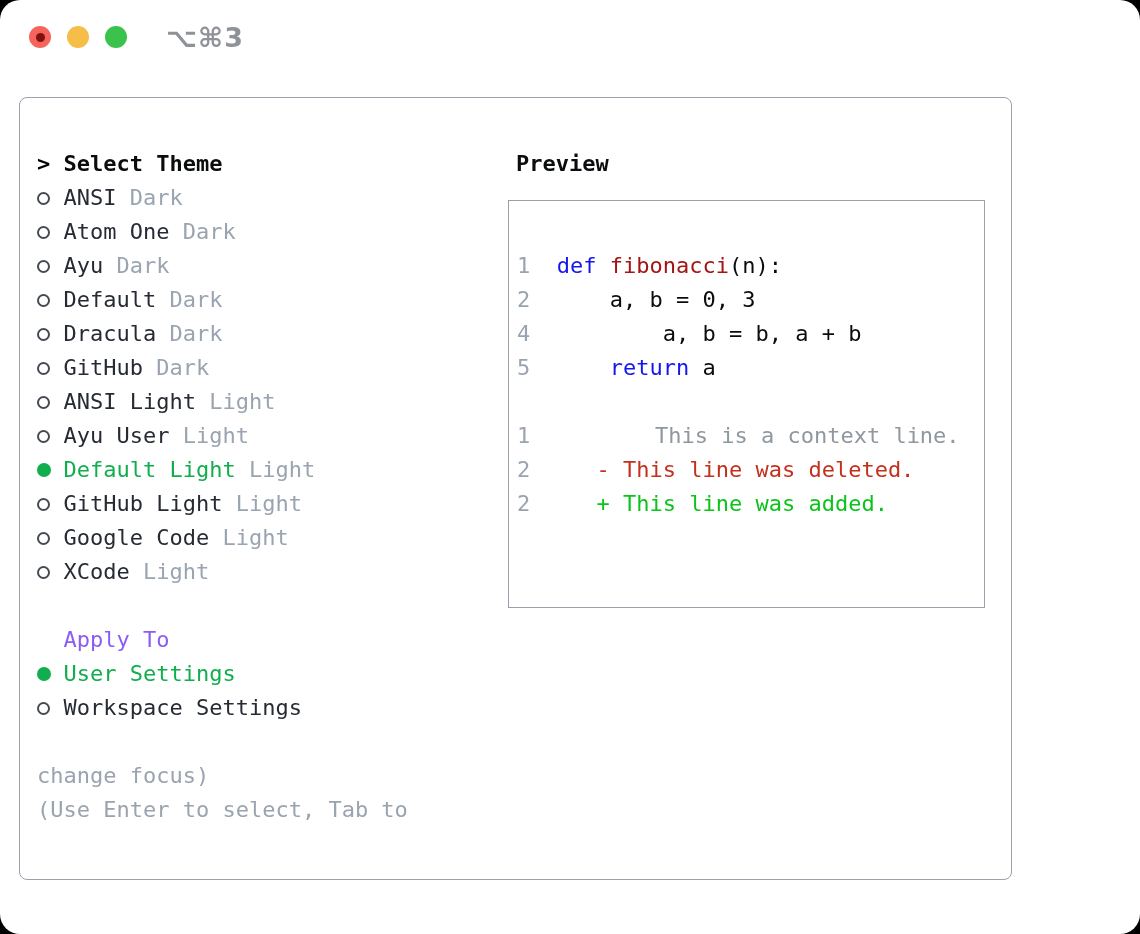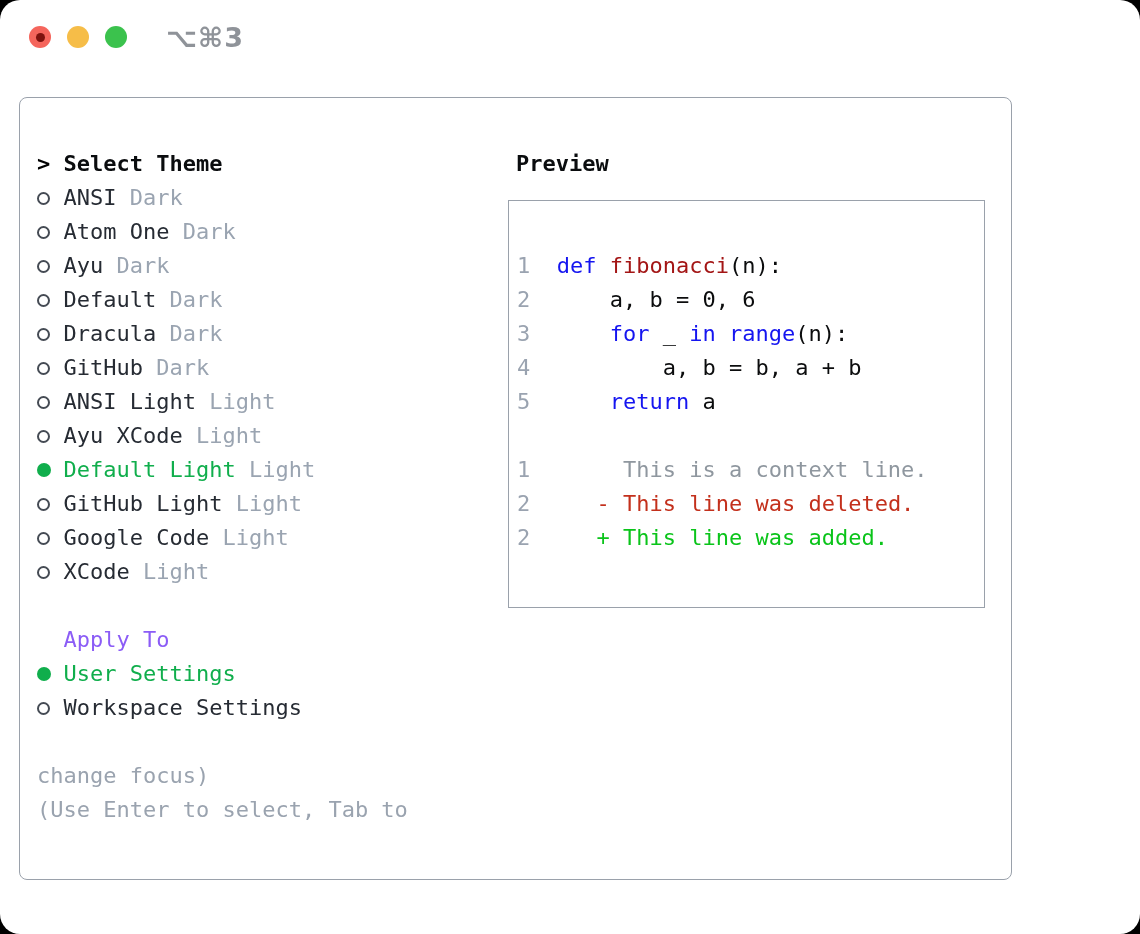--- a/index.html
+++ b/index.html
@@ -57,21 +57,21 @@
     position:absolute;left:488px;top:102px;width:477px;height:408px;
     border:1.5px solid var(--border);box-sizing:border-box;background:#fff;
     padding:48px 0 0 8px;overflow:hidden;
   }
   .pline{height:34px;line-height:34px;font-size:22px;white-space:pre;}
   .spacer{height:34px;}
   .seg-num{color:var(--num);}
   .seg-kw{color:var(--kw);}
   .seg-fn{color:var(--fn);}
   .seg-code{color:var(--code);}
-  .seg-ctx{color:var(--ctx);}
+  .seg-ctx{color:var(--ctx);margin-left:32px;}
   .seg-del{color:var(--del);}
   .seg-add{color:var(--add);margin-top:36px;}
 </style>
 </head>
 <body>
 
 <div class="screen">
 
   <div class="traffic">
     <div class="tl red">
@@ -91,21 +91,21 @@
       </div>
 
       <div id="theme-list">
           <div class="row"><span class="marker"><span class="dot-open"></span></span><span class="item-name">ANSI</span><span class="item-variant"> Dark</span></div>
           <div class="row"><span class="marker"><span class="dot-open"></span></span><span class="item-name">Atom One</span><span class="item-variant"> Dark</span></div>
           <div class="row"><span class="marker"><span class="dot-open"></span></span><span class="item-name">Ayu</span><span class="item-variant"> Dark</span></div>
           <div class="row"><span class="marker"><span class="dot-open"></span></span><span class="item-name">Default</span><span class="item-variant"> Dark</span></div>
           <div class="row"><span class="marker"><span class="dot-open"></span></span><span class="item-name">Dracula</span><span class="item-variant"> Dark</span></div>
           <div class="row"><span class="marker"><span class="dot-open"></span></span><span class="item-name">GitHub</span><span class="item-variant"> Dark</span></div>
           <div class="row"><span class="marker"><span class="dot-open"></span></span><span class="item-name">ANSI Light</span><span class="item-variant"> Light</span></div>
-          <div class="row"><span class="marker"><span class="dot-open"></span></span><span class="item-name">Ayu XCode</span><span class="item-variant"> Light</span></div>
+          <div class="row"><span class="marker"><span class="dot-open"></span></span><span class="item-name">Ayu User</span><span class="item-variant"> Light</span></div>
           <div class="row"><span class="marker"><span class="dot-filled"></span></span><span class="item-name sel">Default Light</span><span class="item-variant"> Light</span></div>
           <div class="row"><span class="marker"><span class="dot-open"></span></span><span class="item-name">GitHub Light</span><span class="item-variant"> Light</span></div>
           <div class="row"><span class="marker"><span class="dot-open"></span></span><span class="item-name">Google Code</span><span class="item-variant"> Light</span></div>
           <div class="row"><span class="marker"><span class="dot-open"></span></span><span class="item-name">XCode</span><span class="item-variant"> Light</span></div>
         </div>
 
       <div class="apply-section">
         <div class="row">
           <span class="marker"></span>
           <span class="apply-title">Apply To</span>
@@ -120,22 +120,21 @@
         <div class="row">change focus)</div>
         <div class="row">(Use Enter to select, Tab to</div>
       </div>
     </div>
 
     <div class="preview-title">Preview</div>
 
     <div class="preview-box">
       <div id="code-lines">
           <div class="pline"><span class="seg-num">1</span><span class="seg-code">  </span><span class="seg-kw">def</span><span class="seg-code"> </span><span class="seg-fn">fibonacci</span><span class="seg-code">(n):</span></div>
-          <div class="pline"><span class="seg-num">2</span><span class="seg-code">      </span><span class="seg-code">a, b = 0, 6</span></div>
-          <div class="pline"><span class="seg-num">3</span><span class="seg-code">      </span><span class="seg-kw">for</span><span class="seg-code"> _ </span><span class="seg-kw">in</span><span class="seg-code"> </span><span class="seg-kw">range</span><span class="seg-code">(n):</span></div>
+          <div class="pline"><span class="seg-num">2</span><span class="seg-code">      </span><span class="seg-code">a, b = 0, 3</span></div>
           <div class="pline"><span class="seg-num">4</span><span class="seg-code">          </span><span class="seg-code">a, b = b, a + b</span></div>
           <div class="pline"><span class="seg-num">5</span><span class="seg-code">      </span><span class="seg-kw">return</span><span class="seg-code"> a</span></div>
         </div>
       <div class="spacer"></div>
       <div id="diff-lines">
           <div class="pline"><span class="seg-num">1</span><span class="seg-code">       </span><span class="seg-ctx">This is a context line.</span></div>
           <div class="pline"><span class="seg-num">2</span><span class="seg-code">     </span><span class="seg-del">- This line was deleted.</span></div>
           <div class="pline"><span class="seg-num">2</span><span class="seg-code">     </span><span class="seg-add">+ This line was added.</span></div>
         </div>
     </div>

